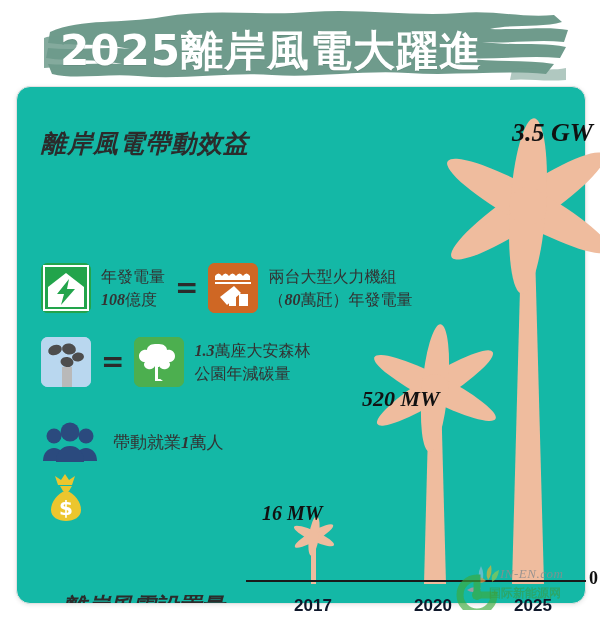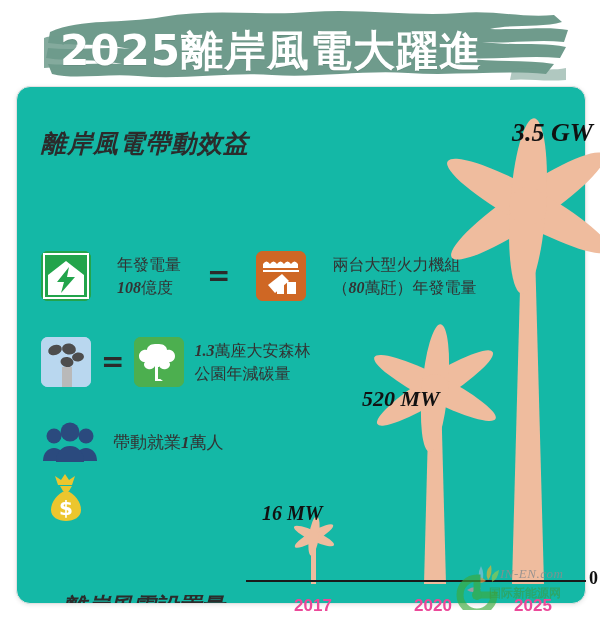--- a/index.html
+++ b/index.html
@@ -105,21 +105,21 @@
   .equals {
     flex: 0 0 auto;
     margin: 0 10px;
     font-family: "DejaVu Sans", sans-serif;
     font-size: 28px;
     font-weight: bold;
     color: #2b2b2b;
     line-height: 1;
   }
 
-  #row-power   { left: 24px;  top: 164px; gap: 16px; }
+  #row-power   { left: 24px;  top: 176px; }
   #row-carbon  { left: 24px;  top: 250px; }
   #row-jobs    { left: 24px;  top: 334px; }
   #row-invest  { left: 24px;  top: 386px; }
 
   #row-jobs .row-text,
   #row-invest .row-text { font-size: 17px; margin-left: 14px; }
   #row-jobs .icon-box,
   #row-invest .icon-box { background: transparent; width: 58px; height: 44px; }
   #row-invest .icon-box { width: 58px; height: 50px; }
 
@@ -172,21 +172,21 @@
     font-size: 18px;
     font-weight: bold;
     color: #111111;
   }
   .tick-label {
     position: absolute;
     top: 500px;
     font-family: "Liberation Sans", sans-serif;
     font-size: 17px;
     font-weight: bold;
-    color: #ec4899;
+    color: #0f172a;
     text-align: center;
     width: 70px;
   }
 
   
   #watermark {
     position: absolute;
     left: 455px;
     top: 556px;
     width: 145px;

